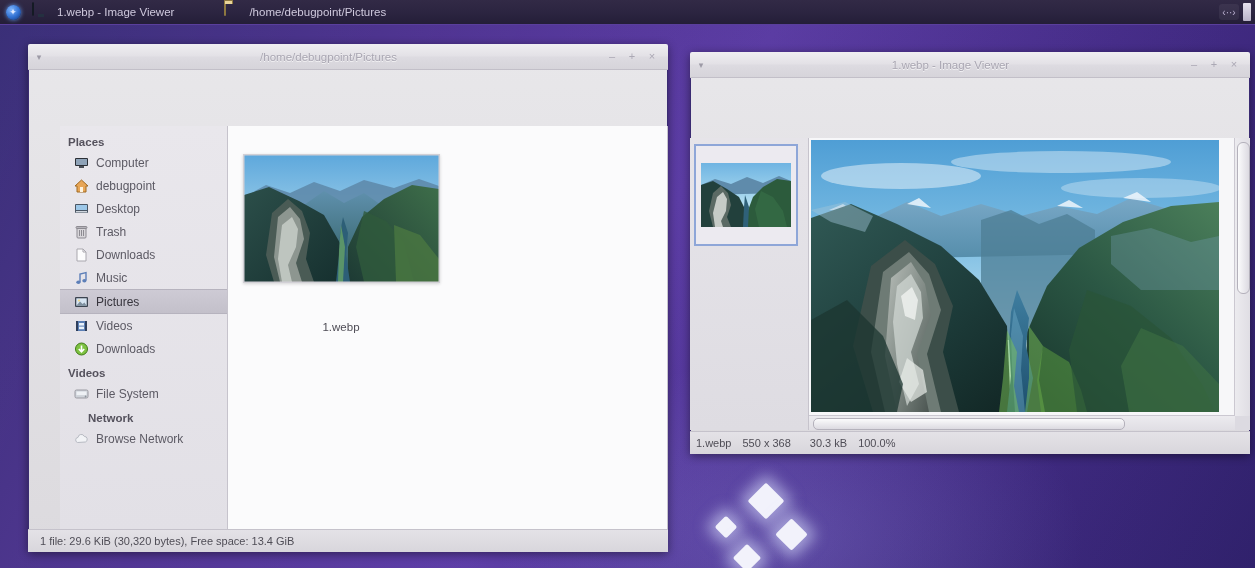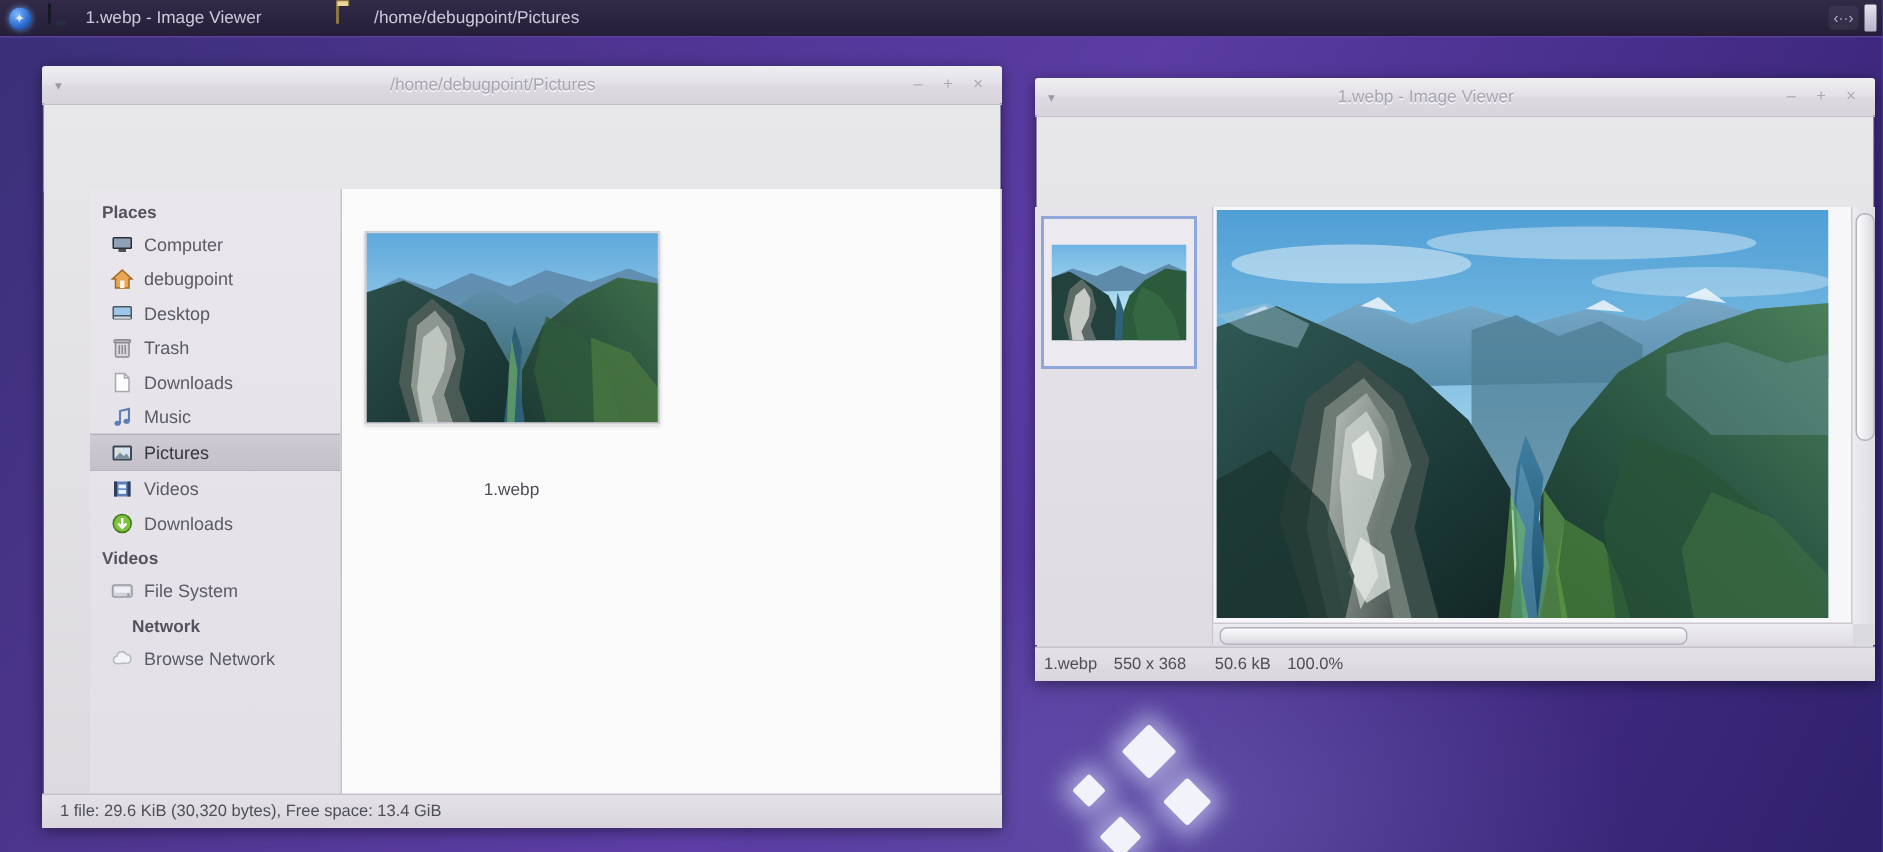--- a/index.html
+++ b/index.html
@@ -654,16 +654,16 @@
       <div class="hscroll">
         <div class="hthumb"></div>
       </div>
       <div class="corner-box"></div>
     </div>
   </div>
 
   <div class="statusbar">
     <span>1.webp</span>
     <span>550 x 368</span>
-    <span style="margin-left:8px;">50.6 kB</span>
+    <span style="margin-left:8px;">30.3 kB</span>
     <span>100.0%</span>
   </div>
 </div>
 
 </body></html>

